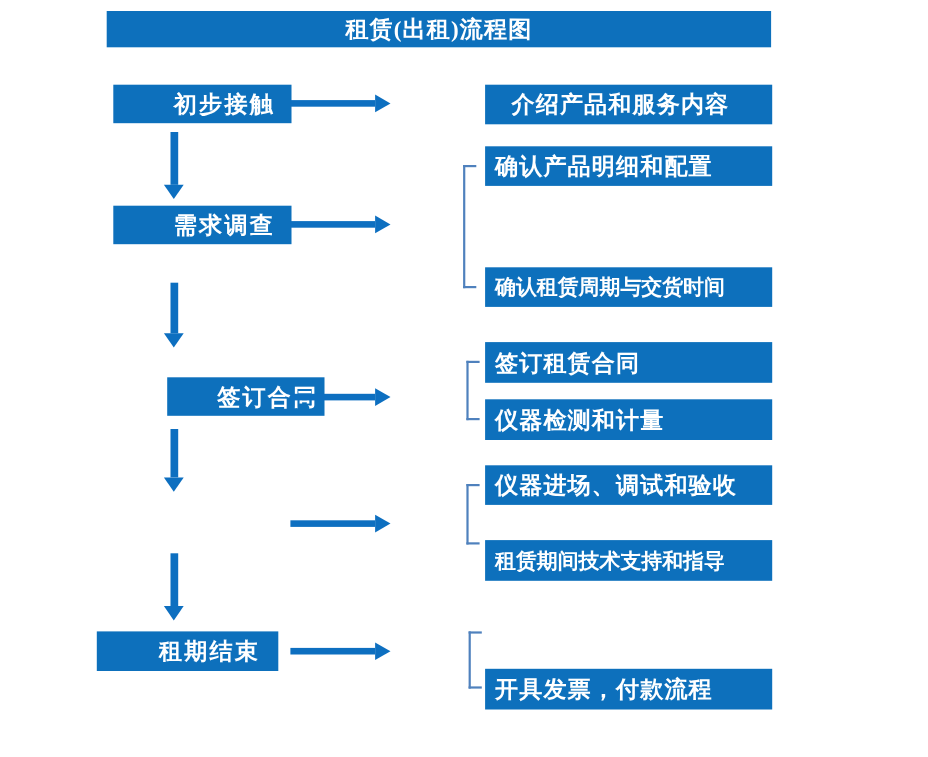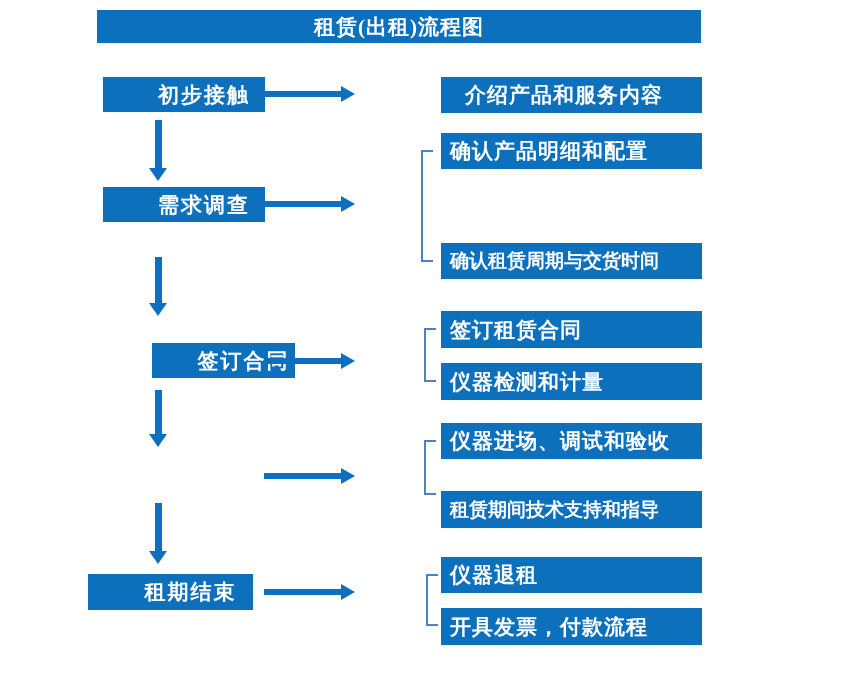--- a/index.html
+++ b/index.html
@@ -92,21 +92,20 @@
   <div class="stage-box" style="left:104px; top:343px; width:103px; height:35px;margin-left:48px;">签订合同</div>
   <div class="stage-box" style="left:88px; top:574px; width:125px; height:36px;font-family:Liberation Serif, serif;">租期结束</div>
 
   <div class="detail-box" style="top:77px; height:36px;padding-left:24px;">介绍产品和服务内容</div>
   <div class="detail-box" style="top:133px; height:36px;">确认产品明细和配置</div>
   <div class="detail-box long" style="top:243px; height:36px;">确认租赁周期与交货时间</div>
   <div class="detail-box" style="top:311px; height:37px;">签订租赁合同</div>
   <div class="detail-box" style="top:363px; height:37px;">仪器检测和计量</div>
   <div class="detail-box" style="top:423px; height:36px;">仪器进场、调试和验收</div>
   <div class="detail-box long" style="top:491px; height:37px;">租赁期间技术支持和指导</div>
-  <div class="detail-box" style="top:557px; height:36px;">仪器退租</div>
   <div class="detail-box" style="top:608px; height:37px;">开具发票，付款流程</div>
 
   <div class="h-arrow" style="left:264px; top:86px;">
     <div class="h-shaft"></div>
     <div class="h-head"></div>
   </div>
   <div class="h-arrow" style="left:264px; top:196px;">
     <div class="h-shaft"></div>
     <div class="h-head"></div>
   </div>

